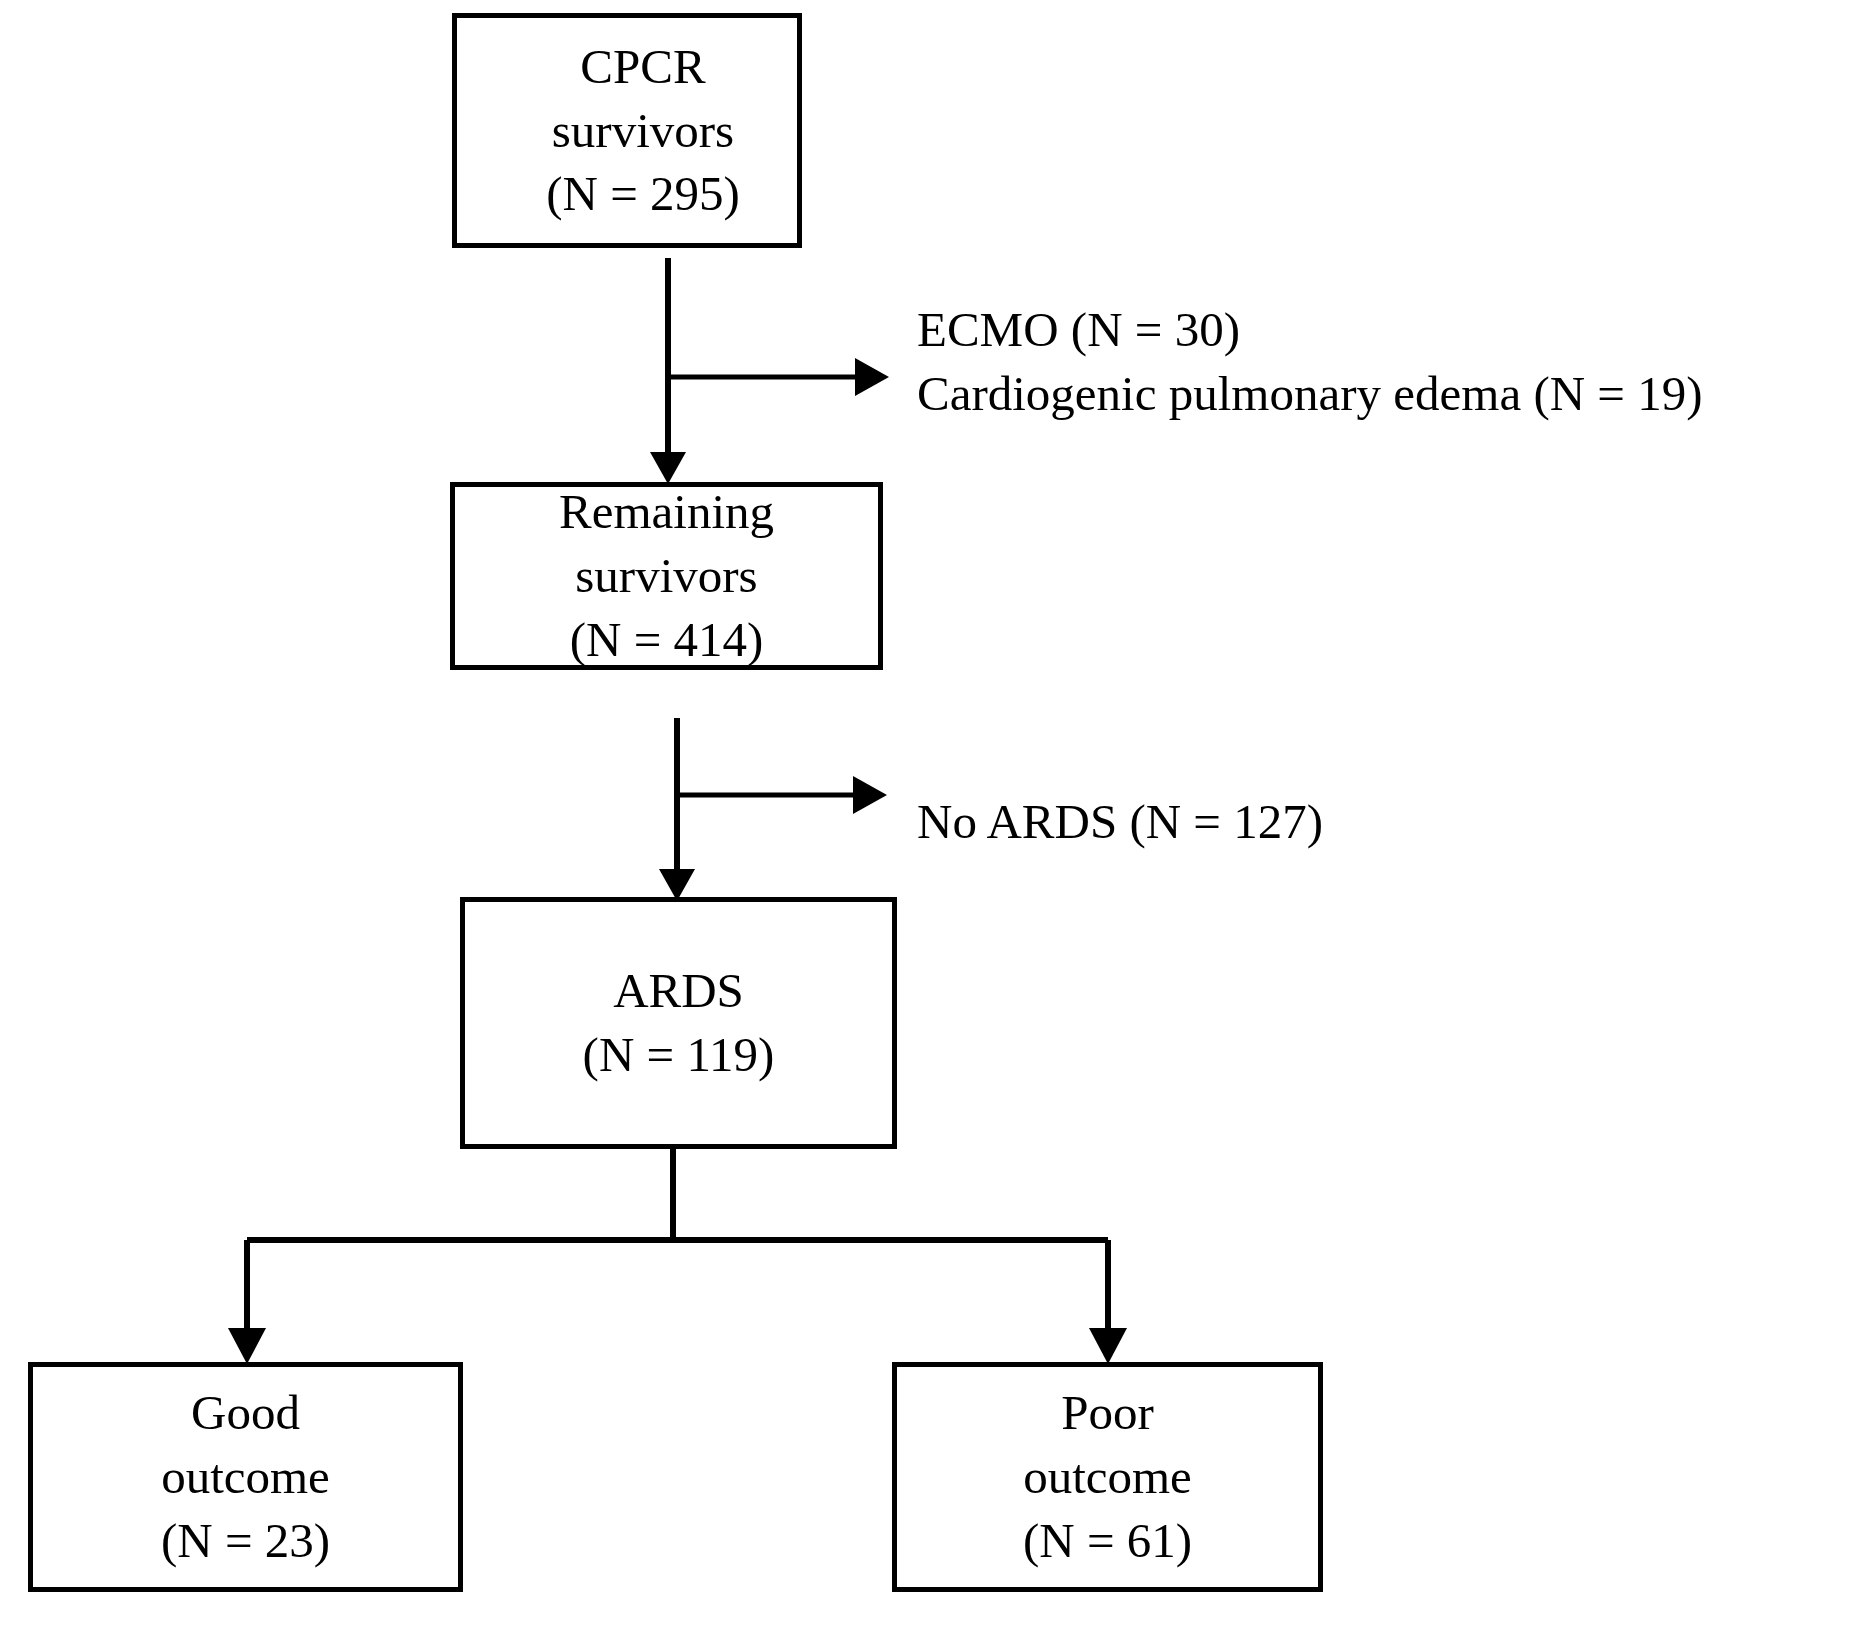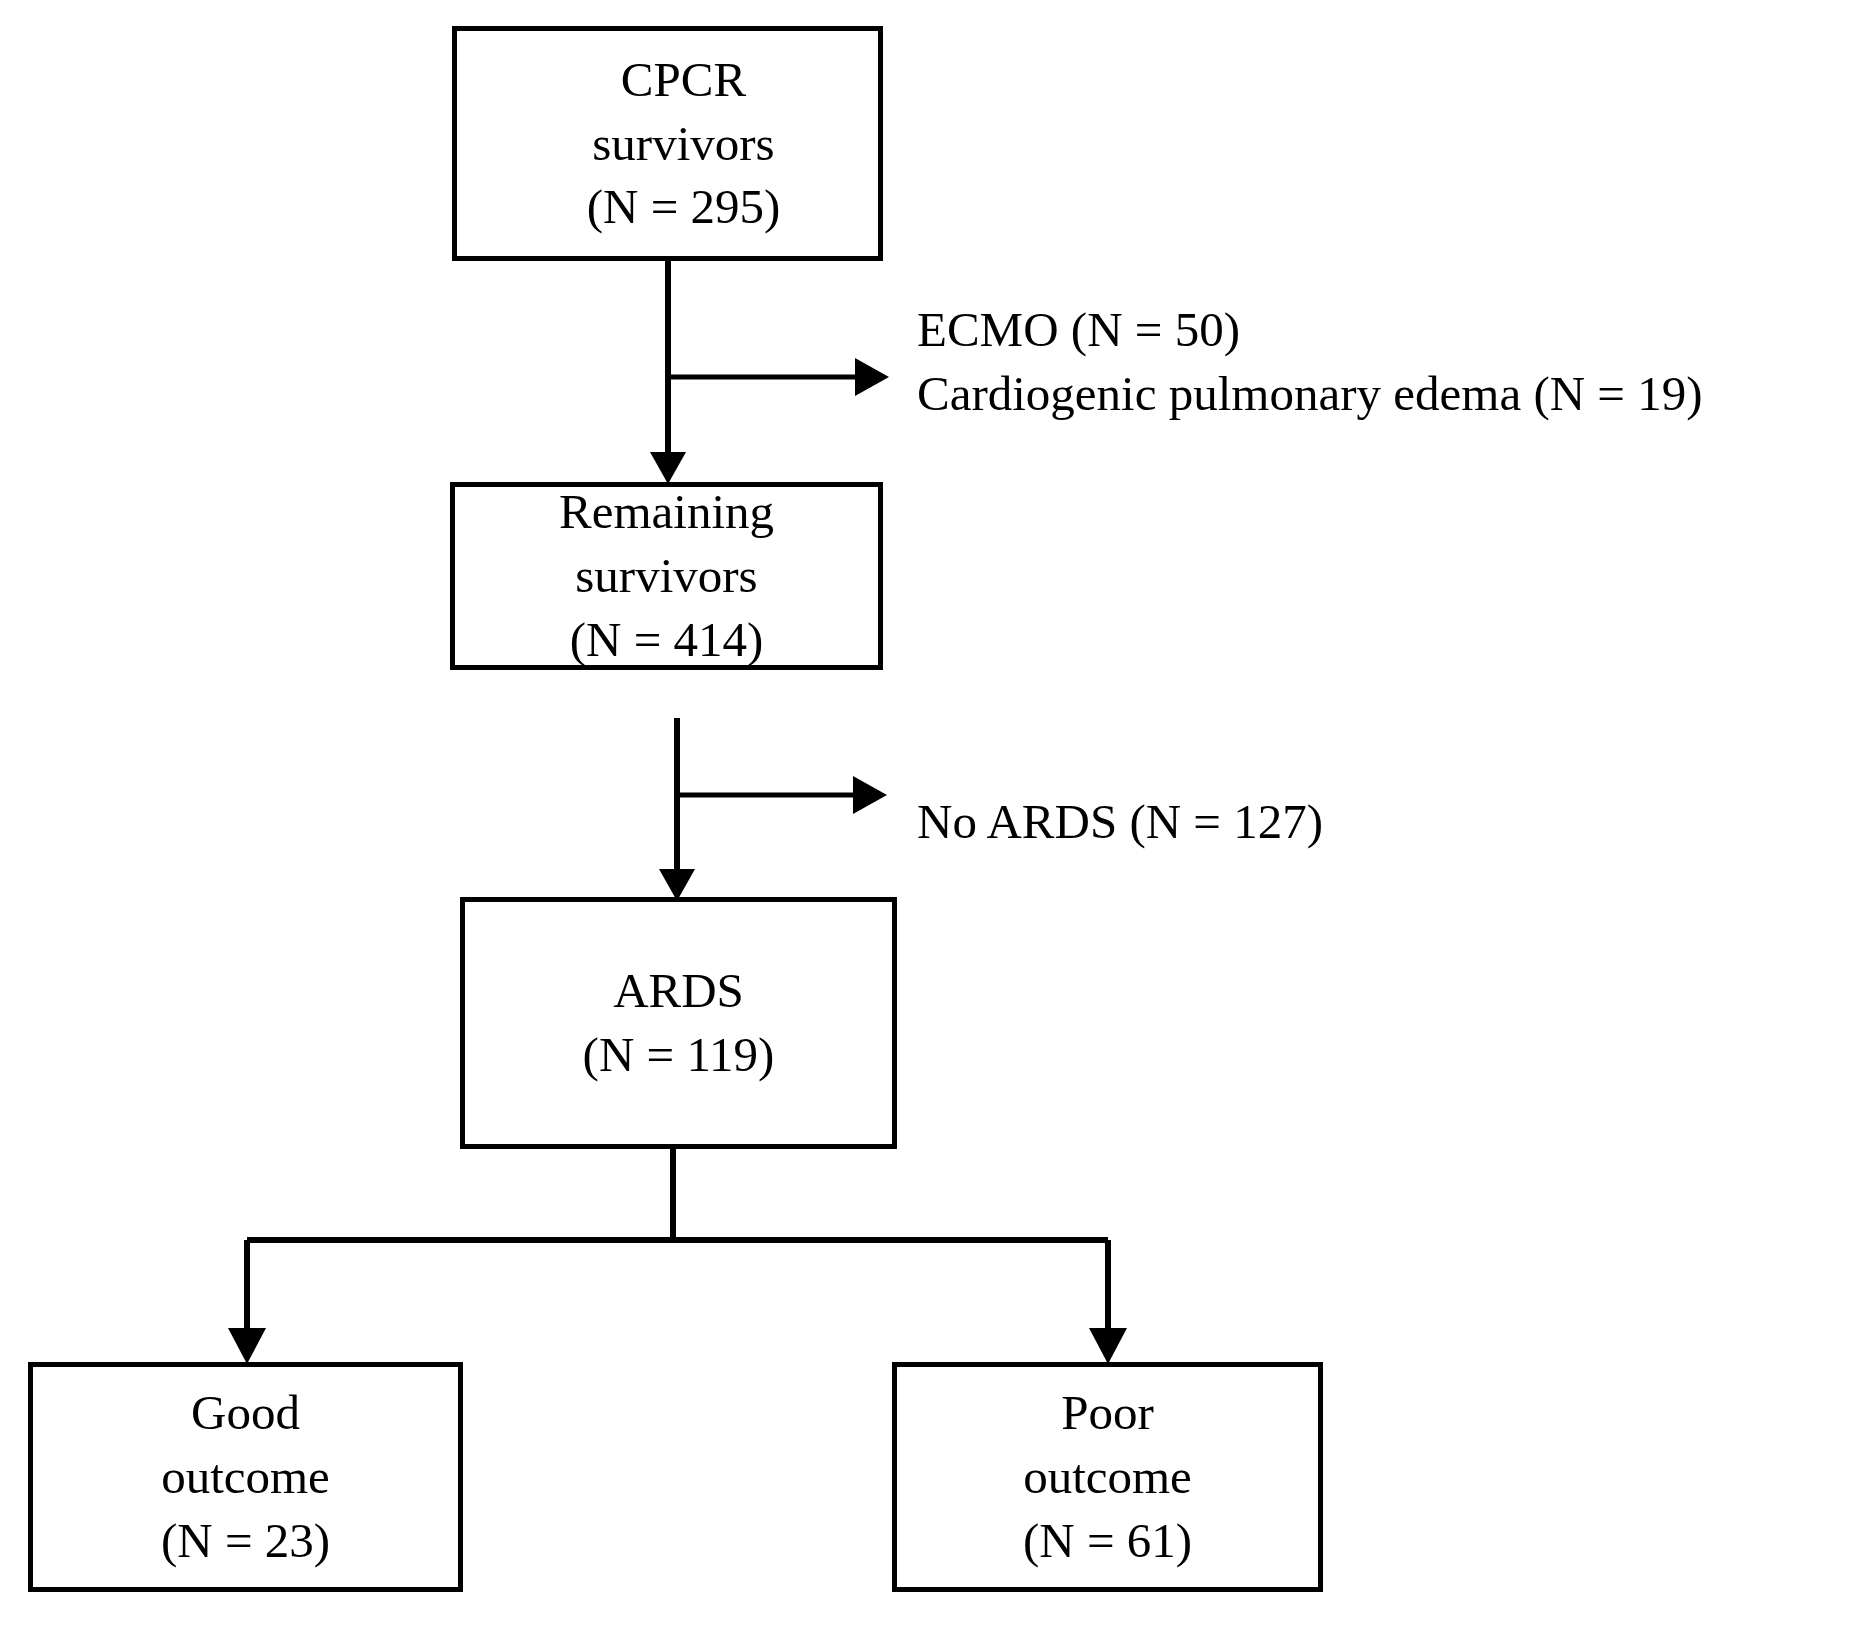--- a/index.html
+++ b/index.html
@@ -43,21 +43,21 @@
   .side-label .line { display: block; }
   svg.edges {
     position: absolute;
     left: 0;
     top: 0;
     width: 1861px;
     height: 1626px;
     pointer-events: none;
   }
   
-  #node-cpcr      { left: 452px; top: 26px;   width: 431px; height: 235px; padding-left: 32px; }
+  #node-cpcr      { left: 452px; top: 13px;   width: 350px; height: 235px; padding-left: 32px; }
   #node-remaining { left: 450px; top: 482px;  width: 433px; height: 188px; }
   #node-ards      { left: 460px; top: 897px;  width: 437px; height: 252px; text-align: center; }
   #node-good      { left: 28px;  top: 1362px; width: 435px; height: 230px; }
   #node-poor      { left: 892px; top: 1362px; width: 431px; height: 230px; }
   
   #label-excluded-1 { left: 917px; top: 298px; }
   #label-excluded-2 { left: 917px; top: 790px; text-align: center; }
 </style>
 </head>
 <body>
@@ -111,21 +111,21 @@
     <span class="line">(N = 23)</span>
   </div>
 
   <div class="node" id="node-poor">
     <span class="line">Poor</span>
     <span class="line">outcome</span>
     <span class="line">(N = 61)</span>
   </div>
 
   <div class="side-label" id="label-excluded-1">
-    <span class="line">ECMO (N = 50)</span>
+    <span class="line">ECMO (N = 30)</span>
     <span class="line">Cardiogenic pulmonary edema (N = 19)</span>
   </div>
 
   <div class="side-label" id="label-excluded-2">
     <span class="line">No ARDS (N = 127)</span>
   </div>
 
 </div>
 
 </body></html>

